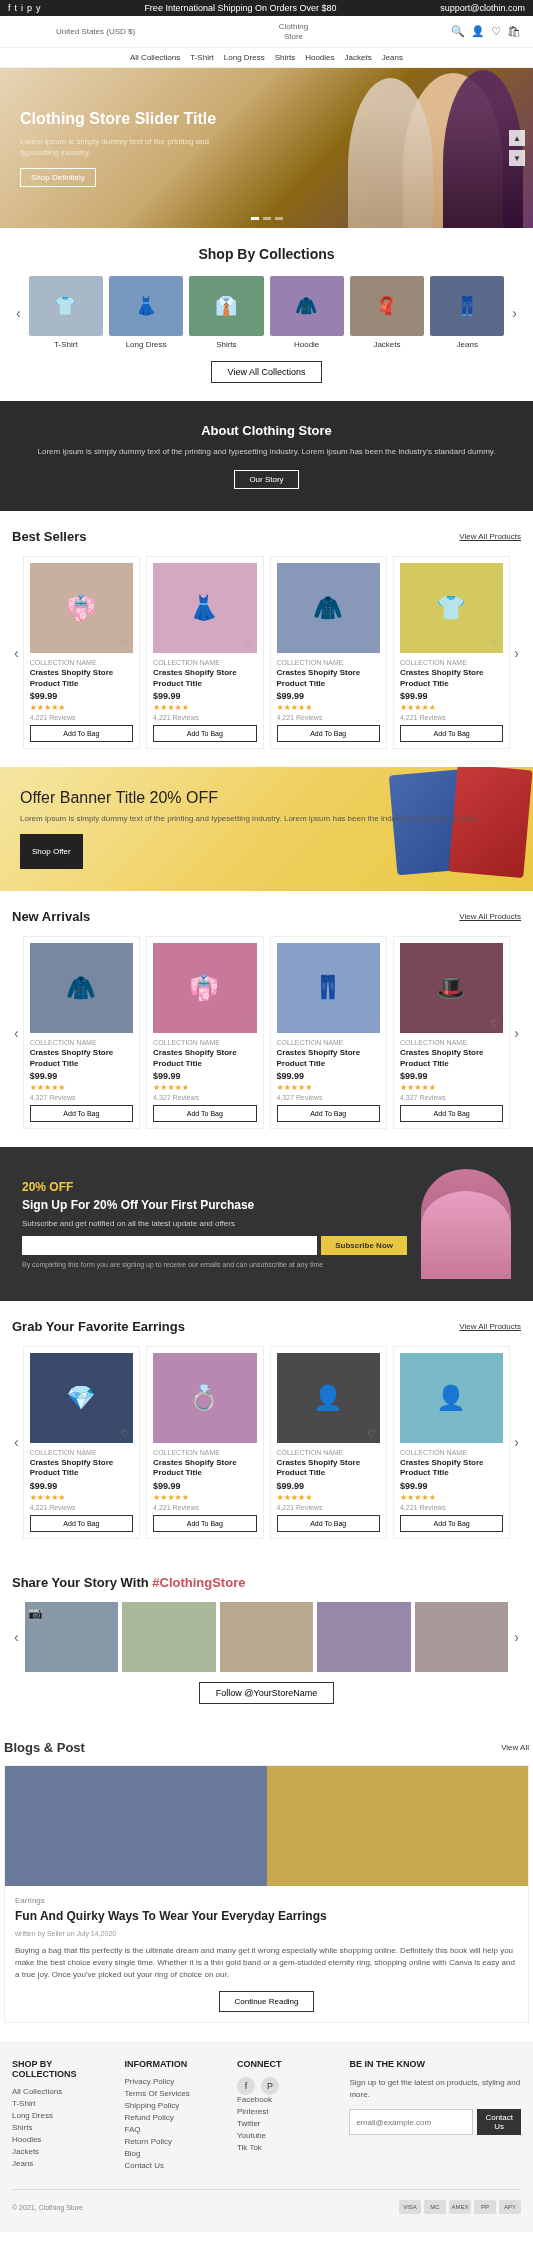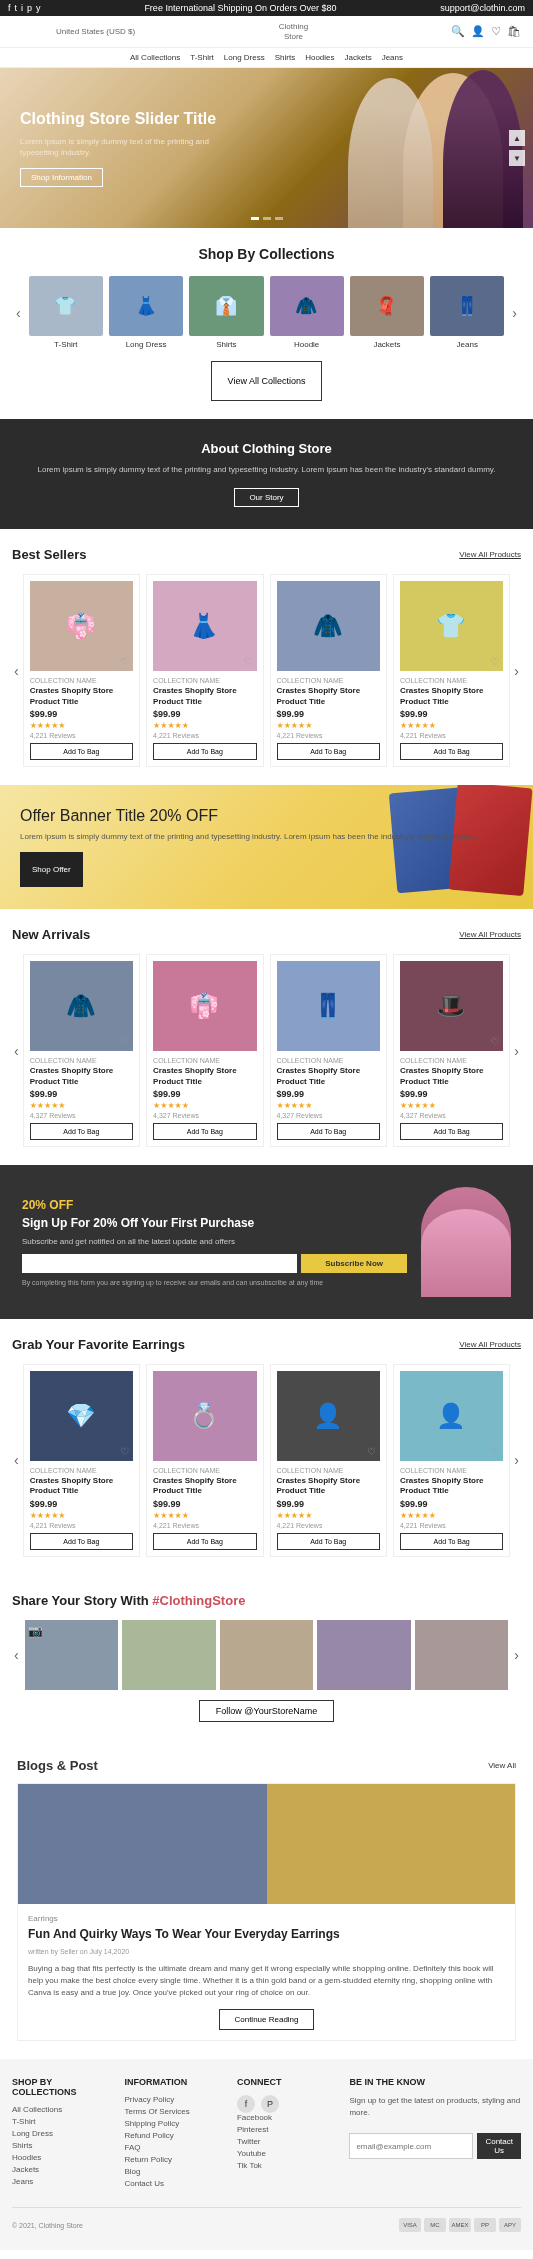--- a/index.html
+++ b/index.html
@@ -32,21 +32,21 @@
     .hero-dot.active { background: #fff; }
 
     
     .section { padding: 18px 12px; }
     .section-title { text-align: center; font-size: 14px; font-weight: bold; margin-bottom: 14px; color: #222; }
     .collections-grid { display: flex; gap: 6px; align-items: center; }
     .collection-item { flex: 1; text-align: center; cursor: pointer; }
     .collection-img-box { width: 100%; height: 60px; border-radius: 2px; margin-bottom: 4px; overflow: hidden; }
     .collection-label { font-size: 8px; color: #333; }
     .collection-nav { font-size: 14px; cursor: pointer; color: #666; padding: 0 4px; }
-    .view-all-btn { display: block; margin: 12px auto 0; padding: 14px 16px; border: 1px solid #333; background: #fff; font-size: 9px; cursor: pointer; }
+    .view-all-btn { display: block; margin: 12px auto 0; padding: 5px 16px; border: 1px solid #333; background: #fff; font-size: 9px; cursor: pointer; }
 
     
     .about-section { background: #2c2c2c; color: #fff; padding: 22px 30px; text-align: center; }
     .about-section h2 { font-size: 13px; font-weight: bold; margin-bottom: 8px; }
     .about-section p { font-size: 8px; color: #ccc; line-height: 1.5; margin-bottom: 12px; }
     .our-story-btn { background: transparent; border: 1.5px solid #fff; color: #fff; padding: 4px 14px; font-size: 8px; cursor: pointer; }
 
     
     .section-header { display: flex; justify-content: space-between; align-items: center; margin-bottom: 12px; }
     .section-header h2 { font-size: 13px; font-weight: bold; color: #222; }
@@ -74,54 +74,54 @@
     
 
     
     .signup-section { background: #333; color: #fff; padding: 22px; display: flex; align-items: center; gap: 14px; }
     .signup-text { flex: 1; }
     .signup-badge { font-size: 12px; font-weight: bold; color: #f5c842; margin-bottom: 4px; }
     .signup-title { font-size: 12px; font-weight: bold; color: #fff; margin-bottom: 6px; line-height: 1.3; }
     .signup-sub { font-size: 8px; color: #ccc; margin-bottom: 8px; }
     .signup-form { display: flex; gap: 4px; margin-bottom: 6px; }
     .signup-input { flex: 1; padding: 5px 8px; font-size: 8px; border: none; outline: none; }
-    .signup-btn { background: #e8c840; color: #333; border: none; padding: 5px 24px; font-size: 8px; cursor: pointer; font-weight: bold; }
+    .signup-btn { background: #e8c840; color: #333; border: none; padding: 5px 14px; font-size: 8px; cursor: pointer; font-weight: bold; }
     .signup-disclaimer { font-size: 7px; color: #aaa; }
 
     
 
     
     .instagram-section { padding: 18px 12px; }
     .insta-grid { display: flex; gap: 4px; }
     .insta-item { flex: 1; height: 70px; background: #ddd; position: relative; overflow: hidden; cursor: pointer; }
     .insta-nav { font-size: 14px; cursor: pointer; color: #666; padding: 0 2px; }
     .follow-btn { display: block; margin: 10px auto 0; padding: 5px 16px; border: 1px solid #333; background: #fff; font-size: 9px; cursor: pointer; }
 
     
-    .blog-section { padding: 18px 17px; }
+    .blog-section { padding: 18px 4px; }
     .blog-header { display: flex; justify-content: space-between; align-items: center; margin-bottom: 10px; }
     .blog-header h2 { font-size: 13px; font-weight: bold; }
     .blog-view-all { font-size: 8px; cursor: pointer; color: #333; }
     .blog-card { border: 1px solid #eee; overflow: hidden; }
     .blog-img { width: 100%; height: 120px; background: #ccc; position: relative; overflow: hidden; }
     .blog-content { padding: 10px; }
     .blog-tag { font-size: 8px; color: #888; margin-bottom: 4px; }
     .blog-title { font-size: 12px; font-weight: bold; color: #222; margin-bottom: 6px; line-height: 1.3; }
     .blog-meta { font-size: 7px; color: #999; margin-bottom: 8px; }
     .blog-excerpt { font-size: 8px; color: #555; line-height: 1.5; margin-bottom: 10px; }
     .continue-reading-btn { display: block; margin: 0 auto; padding: 5px 14px; border: 1px solid #333; background: #fff; font-size: 8px; cursor: pointer; }
 
     
     .footer { background: #f5f5f5; padding: 18px 12px; }
     .footer-grid { display: flex; gap: 12px; margin-bottom: 16px; }
     .footer-col { flex: 1; }
     .footer-col h4 { font-size: 9px; font-weight: bold; color: #222; margin-bottom: 8px; text-transform: uppercase; }
     .footer-col a { display: block; font-size: 8px; color: #555; text-decoration: none; margin-bottom: 3px; cursor: pointer; }
     .footer-col p { font-size: 8px; color: #555; line-height: 1.5; margin-bottom: 6px; }
-    .footer-email-form { display: flex; gap: 4px; margin-top: 14px; }
+    .footer-email-form { display: flex; gap: 4px; margin-top: 8px; }
     .footer-email-input { flex: 1; padding: 4px 6px; font-size: 8px; border: 1px solid #ccc; }
     .footer-email-btn { background: #333; color: #fff; border: none; padding: 4px 8px; font-size: 8px; cursor: pointer; }
     .footer-social { display: flex; gap: 6px; margin-top: 6px; }
     .footer-social-icon { width: 18px; height: 18px; background: #ddd; border-radius: 50%; display: flex; align-items: center; justify-content: center; font-size: 9px; cursor: pointer; }
     .footer-bottom { border-top: 1px solid #ddd; padding-top: 10px; display: flex; justify-content: space-between; align-items: center; }
     .footer-bottom-text { font-size: 7px; color: #888; }
     .footer-payment { display: flex; gap: 3px; }
     .payment-icon { width: 22px; height: 14px; background: #ddd; border-radius: 2px; display: flex; align-items: center; justify-content: center; font-size: 6px; color: #555; }
 
     .products-wrapper { display: flex; align-items: center; gap: 2px; }
@@ -165,21 +165,21 @@
   <a style="font-size:8px; color:#333; text-decoration:none;">Shirts</a>
   <a style="font-size:8px; color:#333; text-decoration:none;">Hoodies</a>
   <a style="font-size:8px; color:#333; text-decoration:none;">Jackets</a>
   <a style="font-size:8px; color:#333; text-decoration:none;">Jeans</a>
 </div>
 
 <div class="hero">
   <div class="hero-text">
     <h1>Clothing Store Slider Title</h1>
     <p>Lorem ipsum is simply dummy text of the printing and typesetting industry.</p>
-    <button class="hero-btn">Shop Information</button>
+    <button class="hero-btn">Shop Definitely</button>
   </div>
 
   <div style="position:absolute; right:30px; bottom:0; width:100px; height:155px; background:linear-gradient(to bottom, #e8c49a 30%, #d4a878 100%); border-radius:50% 50% 0 0 / 60% 60% 0 0; opacity:0.9;"></div>
   <div style="position:absolute; right:10px; bottom:0; width:80px; height:158px; background:linear-gradient(to bottom, #5a2a5a 20%, #2a0a2a 100%); border-radius:50% 50% 0 0 / 60% 60% 0 0; opacity:0.9;"></div>
   <div style="position:absolute; right:100px; bottom:0; width:85px; height:150px; background:linear-gradient(to bottom, #e0d0c0 20%, #c0a888 100%); border-radius:50% 50% 0 0 / 60% 60% 0 0; opacity:0.85;"></div>
   <div class="hero-arrows">
     <div class="hero-arrow">▲</div>
     <div class="hero-arrow">▼</div>
   </div>
   <div class="hero-dots">

